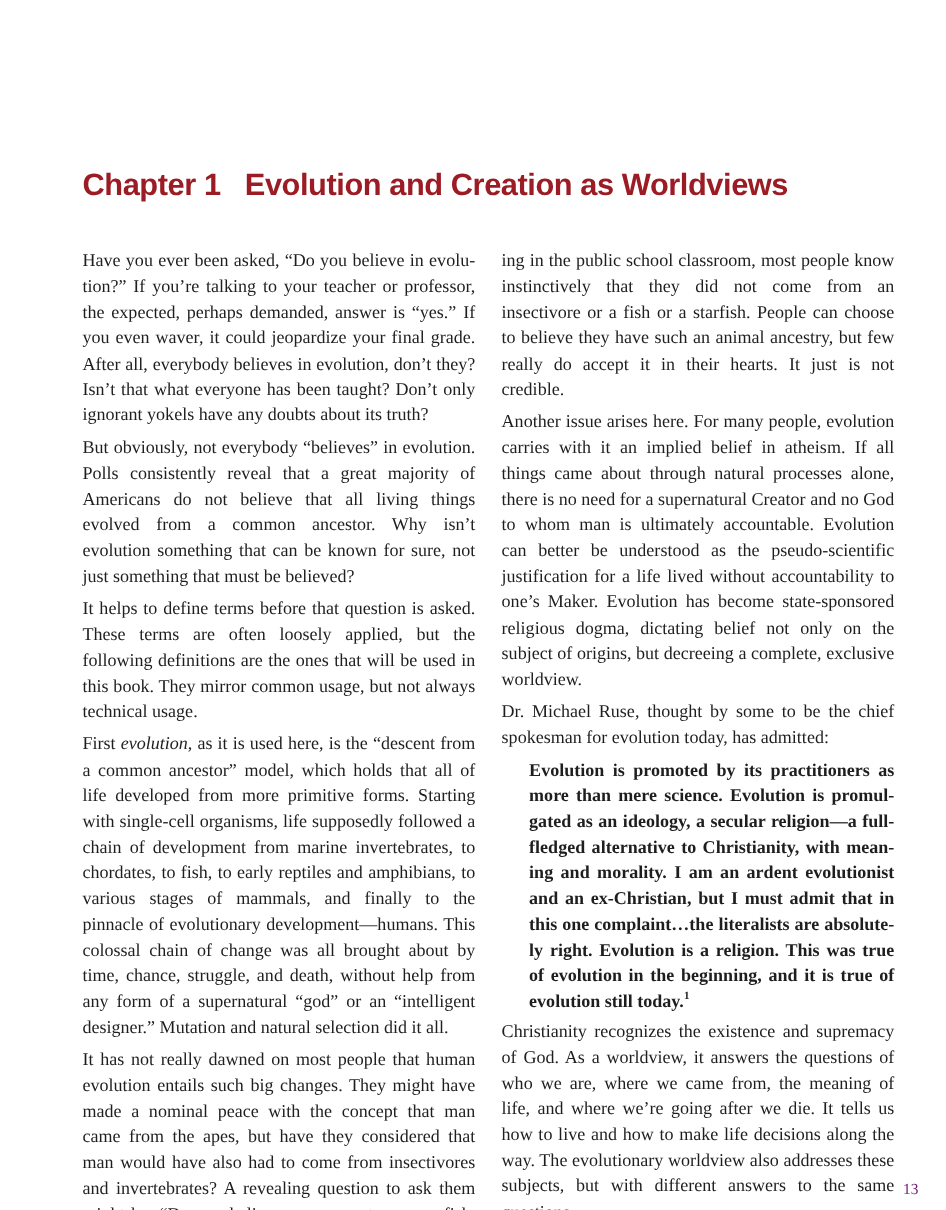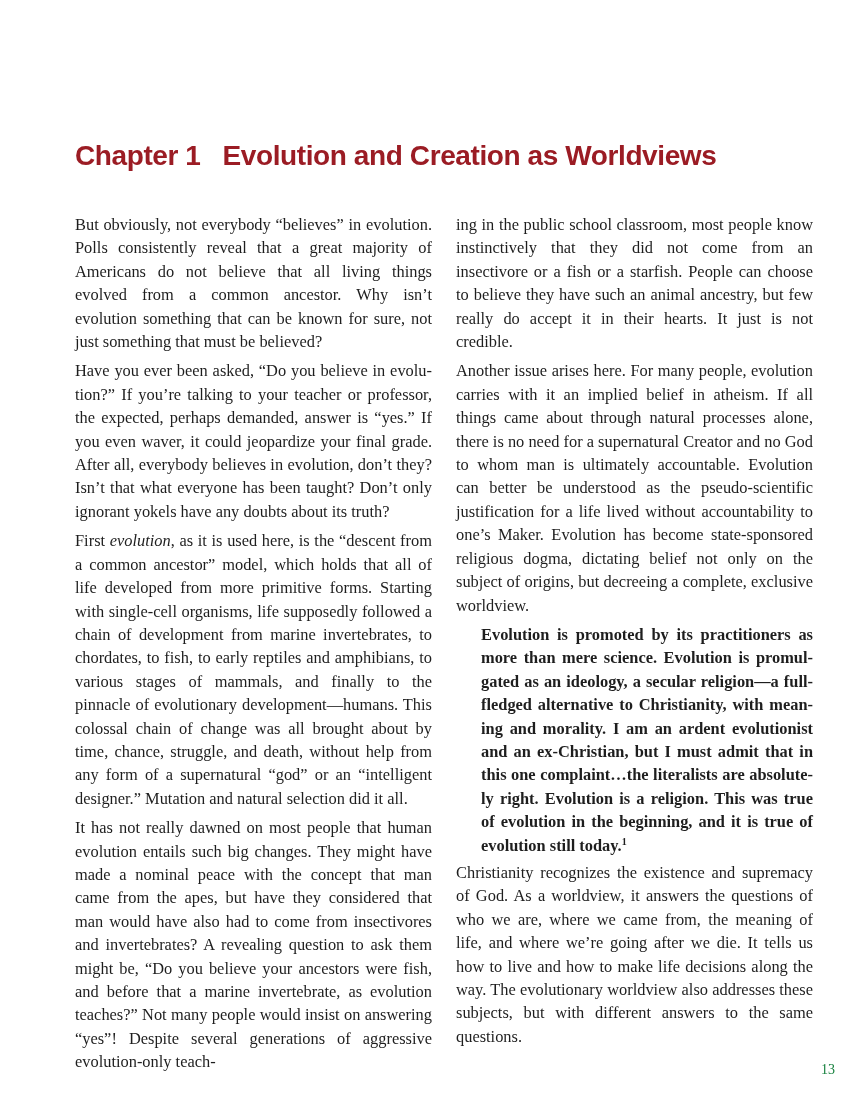--- a/index.html
+++ b/index.html
@@ -10,21 +10,21 @@
     body {
       width: 860px;
       height: 1100px;
       position: relative;
       overflow: hidden;
       font-family: "Liberation Serif", "DejaVu Serif", serif;
       color: #1e1e1e;
     }
     .page {
       position: absolute;
-      left: 0; top: 0;
+      left: 0; top: 12px;
       width: 860px; height: 930px;
     }
     .chapter-heading {
       position: absolute;
       left: 75px;
       top: 140px;
       margin: 0;
       font-family: "Liberation Sans", "DejaVu Sans", sans-serif;
       font-weight: bold;
       font-size: 28px;
@@ -59,43 +59,45 @@
     sup {
       font-size: 10px;
       line-height: 0;
       vertical-align: super;
     }
     .page-number {
       position: absolute;
       right: 25px;
       top: 1062px;
       font-size: 14px;
-      color: #15803d;
+      color: #701a75;
       font-family: "Liberation Serif", serif;
     }
   </style>
 </head>
 <body>
 
 <div class="page">
 
   <h1 class="chapter-heading">
     <span class="num">Chapter 1</span><span>Evolution and Creation as Worldviews</span>
   </h1>
 
   <div class="col col-left">
+    <p>Have you ever been asked, “Do you believe in evolu­tion?” If you’re talking to your teacher or professor, the expected, perhaps demanded, answer is “yes.” If you even waver, it could jeopardize your final grade. After all, everybody believes in evolution, don’t they? Isn’t that what everyone has been taught? Don’t only igno­rant yokels have any doubts about its truth?</p>
     <p>But obviously, not everybody “believes” in evolution. Polls consistently reveal that a great majority of Ameri­cans do not believe that all living things evolved from a common ancestor. Why isn’t evolution something that can be known for sure, not just something that must be believed?</p>
-    <p>Have you ever been asked, “Do you believe in evolu­tion?” If you’re talking to your teacher or professor, the expected, perhaps demanded, answer is “yes.” If you even waver, it could jeopardize your final grade. After all, everybody believes in evolution, don’t they? Isn’t that what everyone has been taught? Don’t only igno­rant yokels have any doubts about its truth?</p>
+    <p>It helps to define terms before that question is asked. These terms are often loosely applied, but the following definitions are the ones that will be used in this book. They mirror common usage, but not always technical usage.</p>
     <p><span>First </span><em>evolution</em><span>, as it is used here, is the “descent from a common ancestor” model, which holds that all of life developed from more primitive forms. Starting with single-cell organisms, life supposedly followed a chain of development from marine invertebrates, to chordates, to fish, to early reptiles and amphibians, to various stages of mammals, and finally to the pinnacle of evolutionary development—humans. This colossal chain of change was all brought about by time, chance, struggle, and death, without help from any form of a supernatural “god” or an “intelligent designer.” Muta­tion and natural selection did it all.</span></p>
     <p>It has not really dawned on most people that human evolution entails such big changes. They might have made a nominal peace with the concept that man came from the apes, but have they considered that man would have also had to come from insectivores and in­vertebrates? A revealing question to ask them might be, “Do you believe your ancestors were fish, and before that a marine invertebrate, as evolution teaches?” Not many people would insist on answering “yes”! Despite several generations of aggressive evolution-only teach-</p>
   </div>
 
   <div class="col col-right">
     <p class="cont">ing in the public school classroom, most people know instinctively that they did not come from an insectivore or a fish or a starfish. People can choose to believe they have such an animal ancestry, but few really do accept it in their hearts. It just is not credible.</p>
     <p>Another issue arises here. For many people, evolution carries with it an implied belief in atheism. If all things came about through natural processes alone, there is no need for a supernatural Creator and no God to whom man is ultimately accountable. Evolution can better be understood as the pseudo-scientific justification for a life lived without accountability to one’s Maker. Evo­lution has become state-sponsored religious dogma, dictating belief not only on the subject of origins, but decreeing a complete, exclusive worldview.</p>
+    <p>Dr. Michael Ruse, thought by some to be the chief spokesman for evolution today, has admitted:</p>
     <p class="blockquote"><span>Evolution is promoted by its practitioners as more than mere science. Evolution is promul­gated as an ideology, a secular religion—a full-fledged alternative to Christianity, with mean­ing and morality. I am an ardent evolutionist and an ex-Christian, but I must admit that in this one complaint…the literalists are absolute­ly right. Evolution is a religion. This was true of evolution in the beginning, and it is true of evolution still today.</span><sup>1</sup></p>
     <p>Christianity recognizes the existence and supremacy of God. As a worldview, it answers the questions of who we are, where we came from, the meaning of life, and where we’re going after we die. It tells us how to live and how to make life decisions along the way. The evo­lutionary worldview also addresses these subjects, but with different answers to the same questions.</p>
 
   </div>
 
   <div class="page-number">13</div>
 
 </div>
 
 </body></html>

